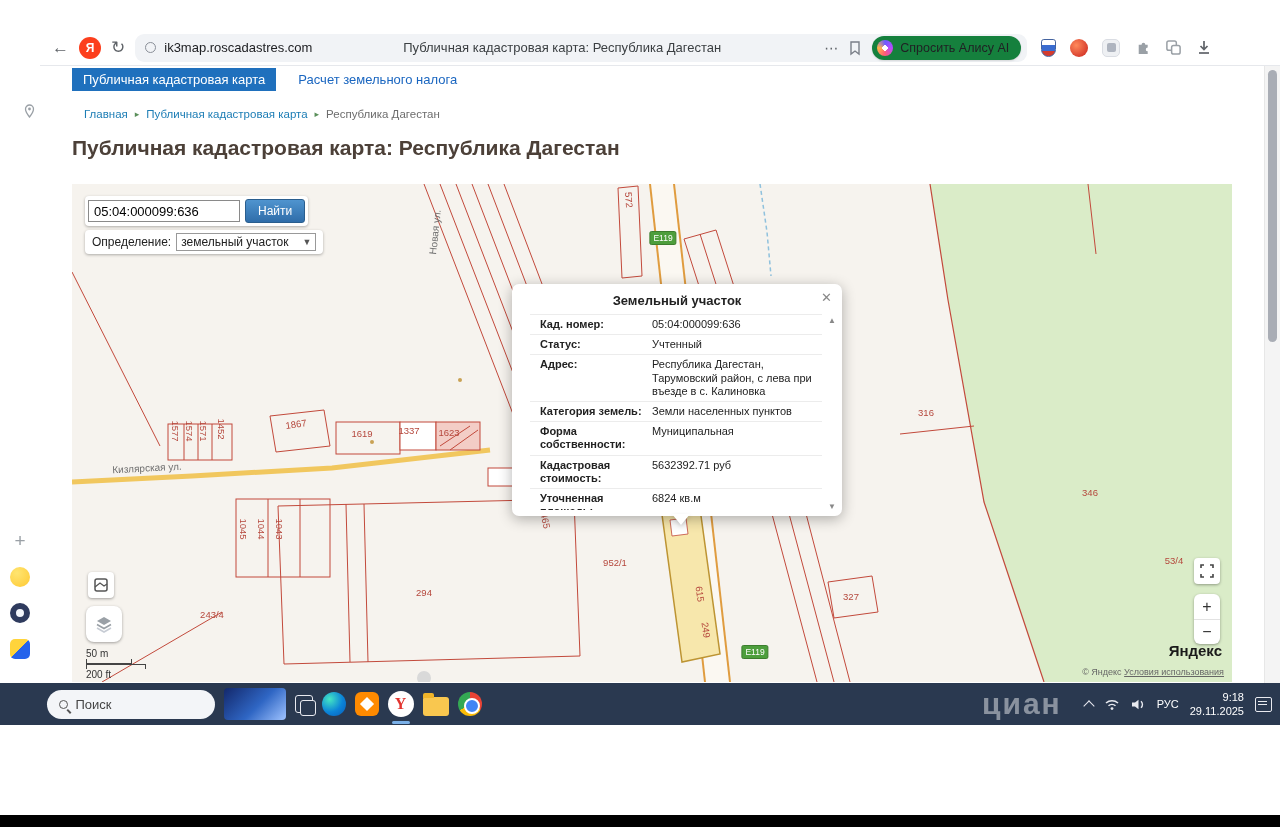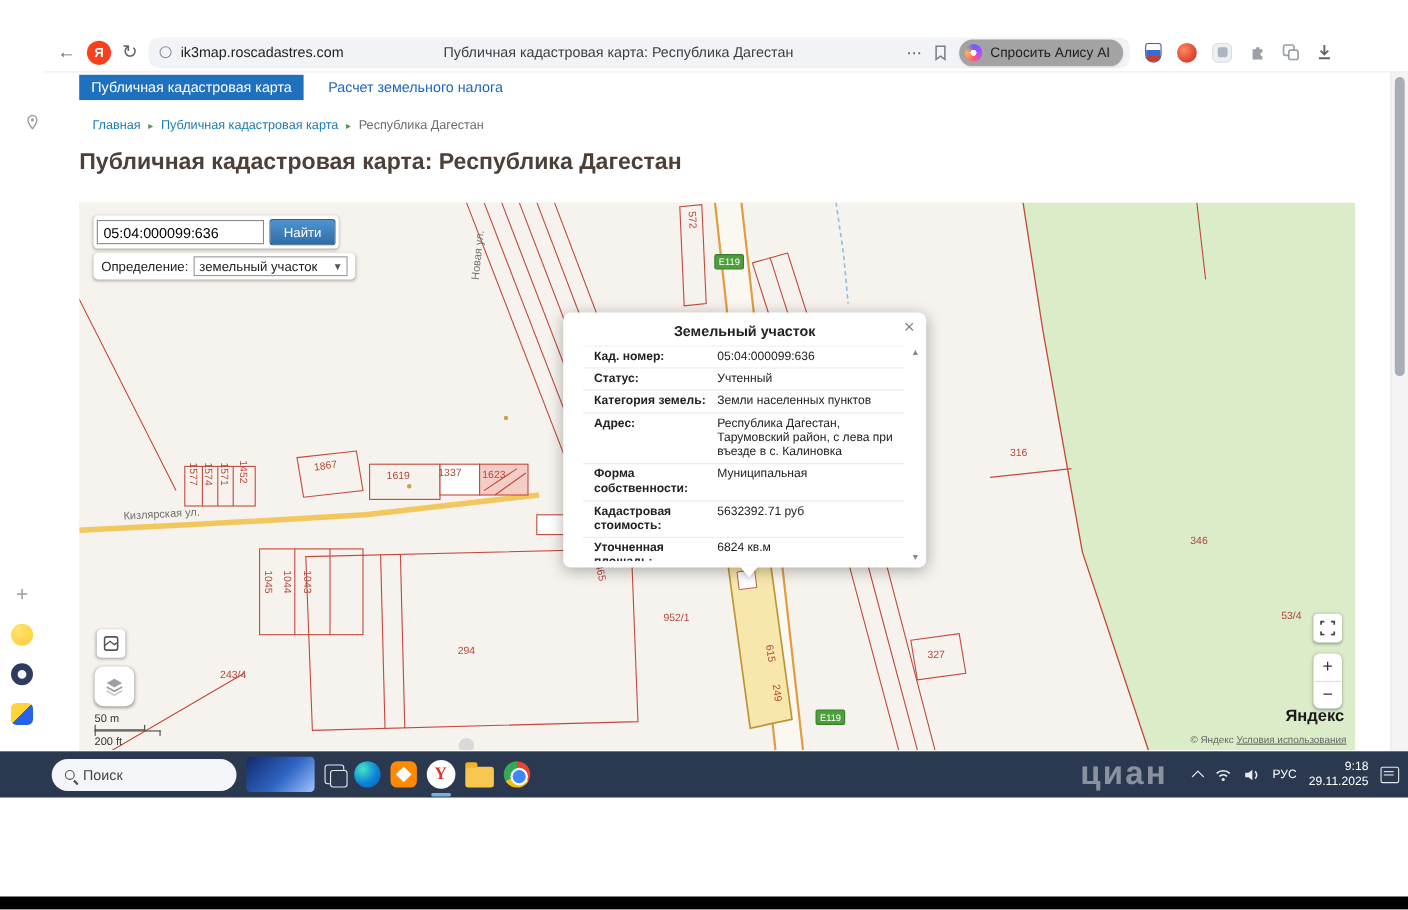--- a/index.html
+++ b/index.html
@@ -11,21 +11,21 @@
              border-bottom:1px solid #e6e8ec; display:flex; align-items:center; padding:0 10px 0 12px; gap:10px; }
   .tb-ic { color:#5f6368; font-size:17px; line-height:1; cursor:pointer; }
   .ya-circle { width:22px; height:22px; border-radius:50%; background:#fc3f1d; color:#fff; font-weight:bold;
                font-size:12px; display:flex; align-items:center; justify-content:center; }
   .omnibox { position:relative; width:892px; height:28px; background:#f1f3f6; border-radius:9px;
              display:flex; align-items:center; padding:0 6px 0 10px; gap:8px; }
   .site-ring { width:11px; height:11px; border:1.6px solid #8a8f98; border-radius:50%; flex:0 0 auto; }
   .url-text { font-size:13px; color:#202124; white-space:nowrap; }
   .page-title-omni { position:absolute; left:50%; transform:translateX(-56%); font-size:13px; color:#3c4043; white-space:nowrap; }
   .omni-right { margin-left:auto; display:flex; align-items:center; gap:10px; }
-  .alice-pill { display:flex; align-items:center; gap:7px; background:#a3a3a3; border-radius:14px; height:24px;
+  .alice-pill { display:flex; align-items:center; gap:7px; background:#15803d; border-radius:14px; height:24px;
                 padding:0 12px 0 5px; box-shadow:0 1px 2px rgba(0,0,0,.12); cursor:pointer; }
   .alice-dot { width:16px; height:16px; border-radius:50%;
                background:radial-gradient(circle at 50% 50%, #fff 0 24%, transparent 25%),
                           conic-gradient(#6a5cff,#b84bff,#ff5a76,#ffb347,#6a5cff); }
   .alice-label { font-size:12.5px; color:#202124; white-space:nowrap; }
   .ext-zone { display:flex; align-items:center; gap:14px; margin-left:4px; }
   .shield-ru { width:15px; height:18px; border:1px solid #44639f; border-radius:3px 3px 8px 8px;
                background:linear-gradient(180deg,#fff 0 34%,#3a6cd0 34% 67%,#d23b2e 67%); }
   .avatar-ic { width:18px; height:18px; border-radius:50%; background:radial-gradient(circle at 35% 35%, #ff8a5c, #d9402f 70%); }
   .squircle-ic { width:18px; height:18px; border-radius:5px; background:#eef0f3; border:1px solid #dadde3;
@@ -381,26 +381,26 @@
         <div class="popup-body">
             <div class="prow">
               <span class="plabel">Кад. номер:</span>
               <span class="pvalue">05:04:000099:636</span>
             </div>
             <div class="prow">
               <span class="plabel">Статус:</span>
               <span class="pvalue">Учтенный</span>
             </div>
             <div class="prow">
+              <span class="plabel">Адрес:</span>
+              <span class="pvalue">Республика Дагестан, Тарумовский район, с лева при въезде в с. Калиновка</span>
+            </div>
+            <div class="prow">
               <span class="plabel">Категория земель:</span>
               <span class="pvalue">Земли населенных пунктов</span>
-            </div>
-            <div class="prow">
-              <span class="plabel">Адрес:</span>
-              <span class="pvalue">Республика Дагестан, Тарумовский район, с лева при въезде в с. Калиновка</span>
             </div>
             <div class="prow">
               <span class="plabel">Форма собственности:</span>
               <span class="pvalue">Муниципальная</span>
             </div>
             <div class="prow">
               <span class="plabel">Кадастровая стоимость:</span>
               <span class="pvalue">5632392.71 руб</span>
             </div>
             <div class="prow">

